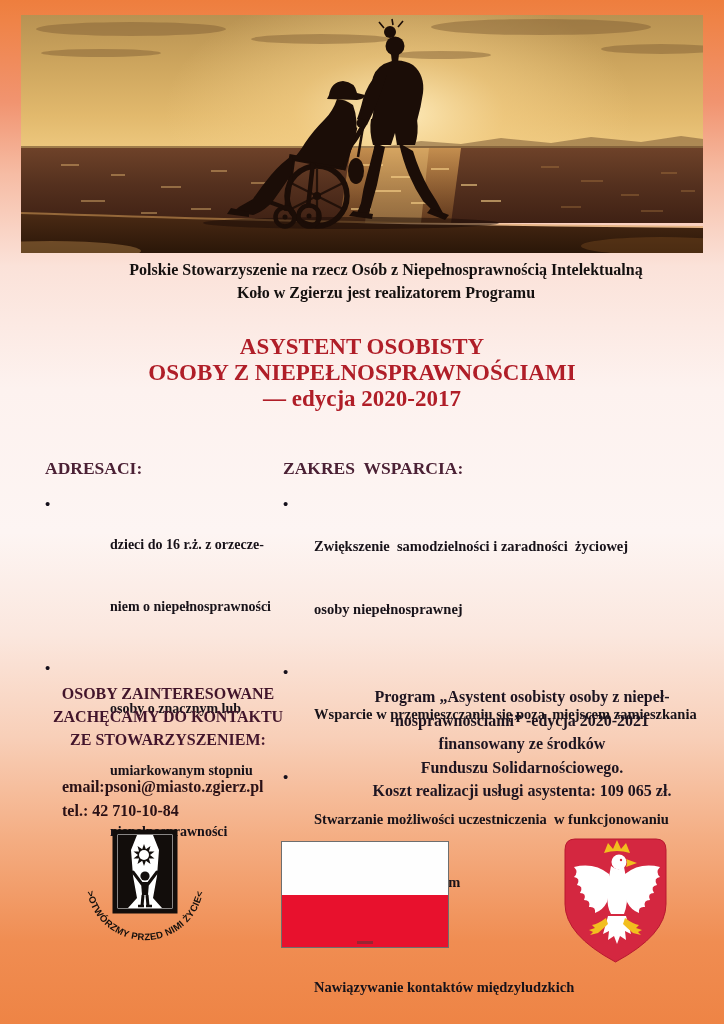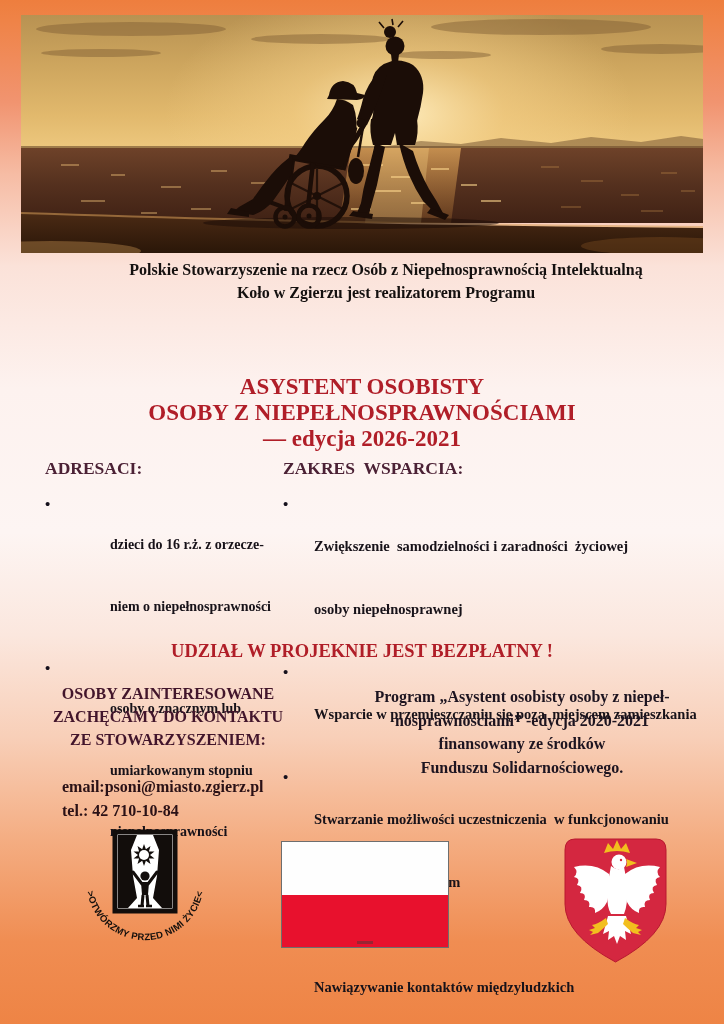--- a/index.html
+++ b/index.html
@@ -8,21 +8,21 @@
     font-family:"Liberation Serif",serif;
     background:linear-gradient(180deg,
       #ee7e3e 0%,#ef8347 2%,#f19470 10%,#f6bca4 17%,#fbe2d9 26%,
       #fdf2ef 38%,#fdf5f3 52%,#fbe7de 62%,#f8cfb8 72%,#f4ad82 82%,
       #f08d52 92%,#ee8445 100%);
   }
   .photo{position:absolute;left:21px;top:15px;width:682px;height:238px;}
   .org{position:absolute;left:0;top:258px;width:100%;text-align:center;
     font-weight:700;font-size:16px;line-height:23px;color:#14100f;padding-left:24px;}
   .title{position:absolute;left:0;top:334px;width:100%;text-align:center;
-    font-weight:700;font-size:23px;line-height:26px;color:#b01e28;margin-top:40px;}
+    font-weight:700;font-size:23px;line-height:26px;color:#b01e28;}
   .col-adresaci{position:absolute;left:45px;top:458px;width:238px;}
   .col-zakres{position:absolute;left:283px;top:458px;width:414px;}
   .sec-h{font-weight:700;font-size:17.5px;color:#4b2135;white-space:pre;}
   .blist{margin-top:15px;}
   .bullet-item{display:flex;}
   .dot{flex:none;font-weight:700;color:#15101c;font-size:15px;}
   .col-adresaci .dot{width:35px;line-height:20.5px;}
   .col-zakres .dot{width:31px;line-height:21px;}
   .btext{font-weight:700;white-space:pre-wrap;color:#171219;}
   .col-adresaci .btext{font-size:14px;line-height:20.5px;margin-left:30px;}
@@ -155,21 +155,21 @@
   </div>
 
   <div class="org">
     <div>Polskie Stowarzyszenie na rzecz Osób z Niepełnosprawnością Intelektualną</div>
     <div>Koło w Zgierzu jest realizatorem Programu</div>
   </div>
 
   <div class="title">
     <div>ASYSTENT OSOBISTY</div>
     <div>OSOBY Z NIEPEŁNOSPRAWNOŚCIAMI</div>
-    <div>— edycja 2026-2021</div>
+    <div>— edycja 2020-2017</div>
   </div>
 
   <div class="col-adresaci">
     <div class="sec-h">ADRESACI:</div>
     <div class="blist">
       <div class="bullet-item">
         <span class="dot">•</span>
         <div class="btext">
           <div>dzieci do 16 r.ż. z orzecze-</div>
           <div>niem o niepełnosprawności</div>
@@ -211,37 +211,37 @@
       </div>
       <div class="bullet-item">
         <span class="dot">•</span>
         <div class="btext">
           <div>Nawiązywanie kontaktów międzyludzkich</div>
         </div>
       </div>
     </div>
   </div>
 
-  <div class="free">UDZIAŁ W PROJEKNIE JEST BEZPŁATNY !</div>
 
   <div class="contact">
     <div>OSOBY ZAINTERESOWANE</div>
     <div>ZACHĘCAMY DO KONTAKTU</div>
     <div>ZE STOWARZYSZENIEM:</div>
     <div class="contact-details">
       <div>email:psoni@miasto.zgierz.pl</div>
       <div>tel.: 42 710-10-84</div>
     </div>
   </div>
 
   <div class="program">
     <div>Program „Asystent osobisty osoby z niepeł-</div>
     <div>nosprawnościami” -edycja 2020-2021</div>
     <div>finansowany ze środków</div>
     <div>Funduszu Solidarnościowego.</div>
+    <div>Koszt realizacji usługi asystenta: 109 065 zł.</div>
   </div>
 
   <div class="psoni">
     <svg width="134" height="134" viewBox="0 0 134 134">
       <rect x="37" y="4" width="60" height="79" fill="#ffffff" stroke="#120d0b" stroke-width="5"></rect>
       <path d="M40,7 L59,7 L53,22 L55,48 L59,70 L50,80 L40,80 Z" fill="#120d0b"></path>
       <path d="M94,7 L75,7 L81,22 L79,48 L75,70 L84,80 L94,80 Z" fill="#120d0b"></path>
       <g>
         <polygon fill="#120d0b" points="66,16 64.2,21.3 59.5,18.1 61.1,23.5 55.5,23.6 60,27 55.5,30.4 61.1,30.5 59.5,35.9 64.2,32.7 66,38 67.9,32.7 72.5,35.9 70.9,30.5 76.5,30.4 72,27 76.5,23.6 70.9,23.5 72.5,18.1 67.9,21.3"></polygon>
         <circle cx="66" cy="27" r="5" fill="#ffffff"></circle>

